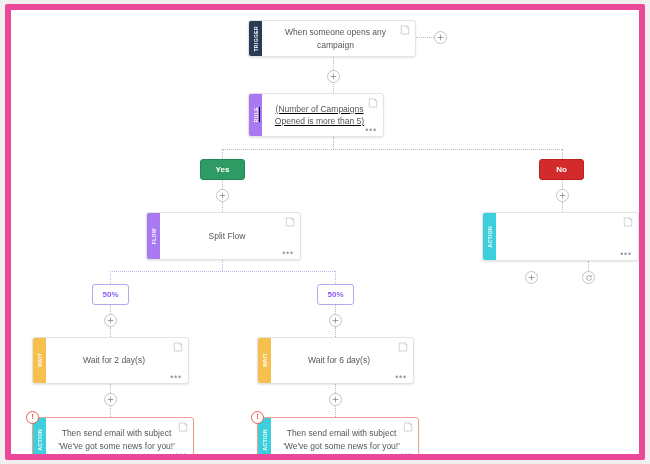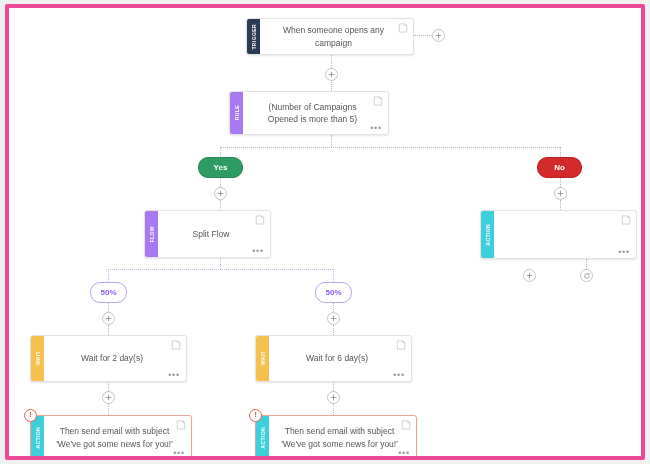--- a/index.html
+++ b/index.html
@@ -12,21 +12,21 @@
     overflow: hidden;
   }
 
   #canvas {
     position: absolute;
     left: 5px;
     top: 4px;
     width: 640px;
     height: 456px;
     background: #ffffff;
-    border: 4px solid #ec4899;
+    border: 6px solid #ec4899;
     border-radius: 2px;
     overflow: hidden;
   }
 
   
   .node {
     position: absolute;
     background: #ffffff;
     border: 1px solid #e3e3e6;
     border-radius: 3px;
@@ -117,21 +117,21 @@
   }
 
   
   .badge {
     position: absolute;
     display: flex;
     align-items: center;
     justify-content: center;
     font-size: 8px;
     font-weight: bold;
-    border-radius: 10px;
+    border-radius: 3px;
     z-index: 6;
   }
   .badge-yes { background: #2d9b63; color: #fff; border: 1px solid #28build; }
   .badge-yes { background: #2d9b63; color: #ffffff; border: 1px solid #258755; }
   .badge-no  { background: #d32b2b; color: #ffffff; border: 1px solid #b92020; }
   .badge-pct {
     background: #ffffff;
     color: #8b5cf6;
     border: 1px solid #b9a3f2;
   }
@@ -236,21 +236,21 @@
       <path d="M5 1v8M1 5h8" stroke="#8d8d94" stroke-width="1.2"></path>
     </svg>
   </div>
 
   <div class="circle-btn" style="left:316px; top:60px;">
     <svg width="7" height="7" viewBox="0 0 10 10">
       <path d="M5 1v8M1 5h8" stroke="#8d8d94" stroke-width="1.2"></path>
     </svg>
   </div>
 
-  <div class="node" style="left:220px; top:83px; width:160px; height:44px;">
+  <div class="node" style="left:237px; top:83px; width:136px; height:44px;text-decoration:underline;">
     <div class="node-bar" style="background:#a879f0;">
       <span>RULE</span>
     </div>
     <div class="node-body">
       <svg class="note-icon" viewBox="0 0 16 16">
         <path d="M2 1.5h9.5L14 4v10.5H2z" fill="none" stroke="#9a9aa0" stroke-width="1.3"></path>
         <path d="M11 1.5V4.3H14" fill="none" stroke="#9a9aa0" stroke-width="1.3"></path>
       </svg>
       <div class="node-text">(Number of Campaigns Opened is more than 5)</div>
       <div class="dots">•••</div>
@@ -270,21 +270,21 @@
       <path d="M5 1v8M1 5h8" stroke="#8d8d94" stroke-width="1.2"></path>
     </svg>
   </div>
 
   <div class="circle-btn" style="left:545px; top:179px;">
     <svg width="7" height="7" viewBox="0 0 10 10">
       <path d="M5 1v8M1 5h8" stroke="#8d8d94" stroke-width="1.2"></path>
     </svg>
   </div>
 
-  <div class="node" style="left:135px; top:202px; width:127px; height:48px;">
+  <div class="node" style="left:135px; top:202px; width:155px; height:48px;">
     <div class="node-bar" style="background:#a879f0;">
       <span>FLOW</span>
     </div>
     <div class="node-body">
       <svg class="note-icon" viewBox="0 0 16 16">
         <path d="M2 1.5h9.5L14 4v10.5H2z" fill="none" stroke="#9a9aa0" stroke-width="1.3"></path>
         <path d="M11 1.5V4.3H14" fill="none" stroke="#9a9aa0" stroke-width="1.3"></path>
       </svg>
       <div class="node-text">Split Flow</div>
       <div class="dots">•••</div>

